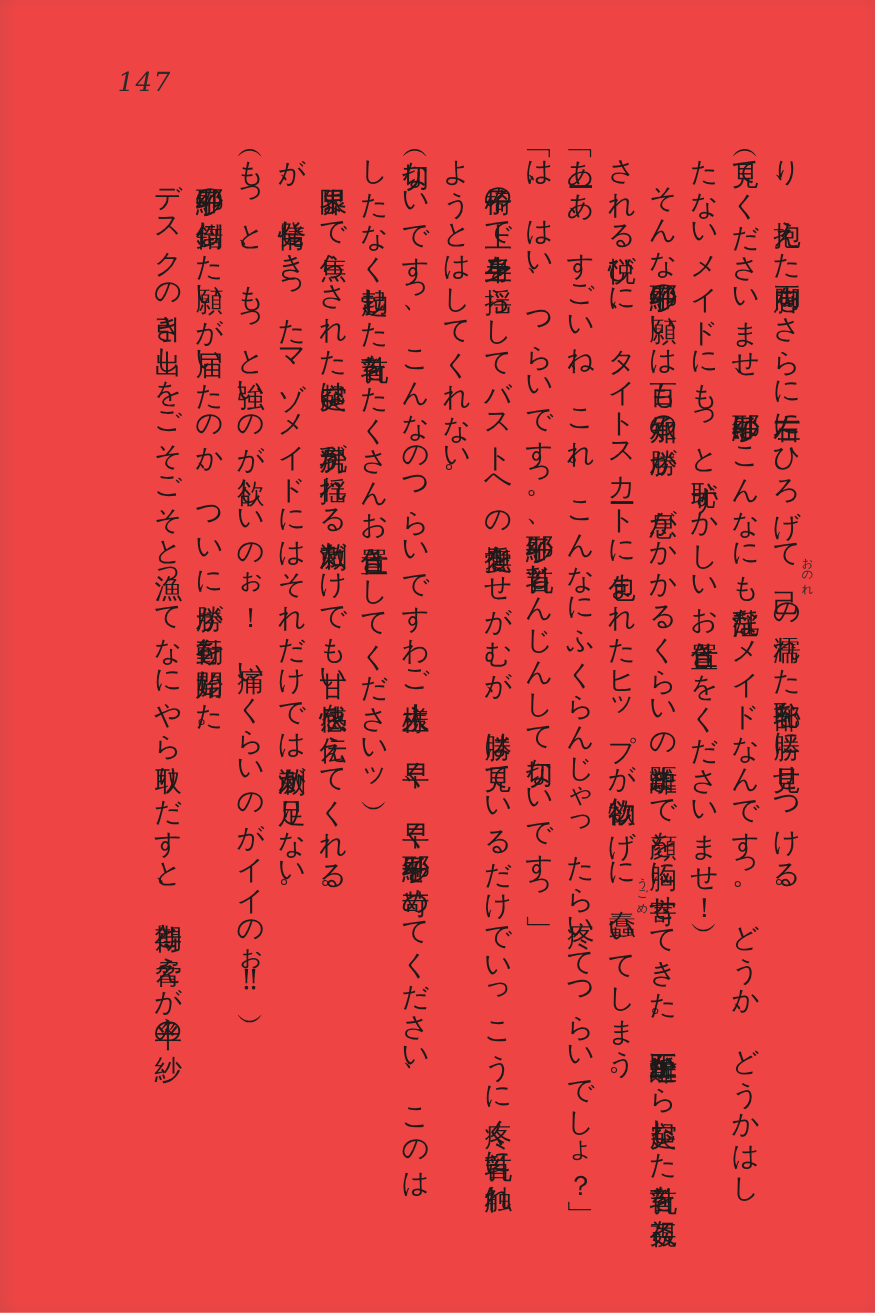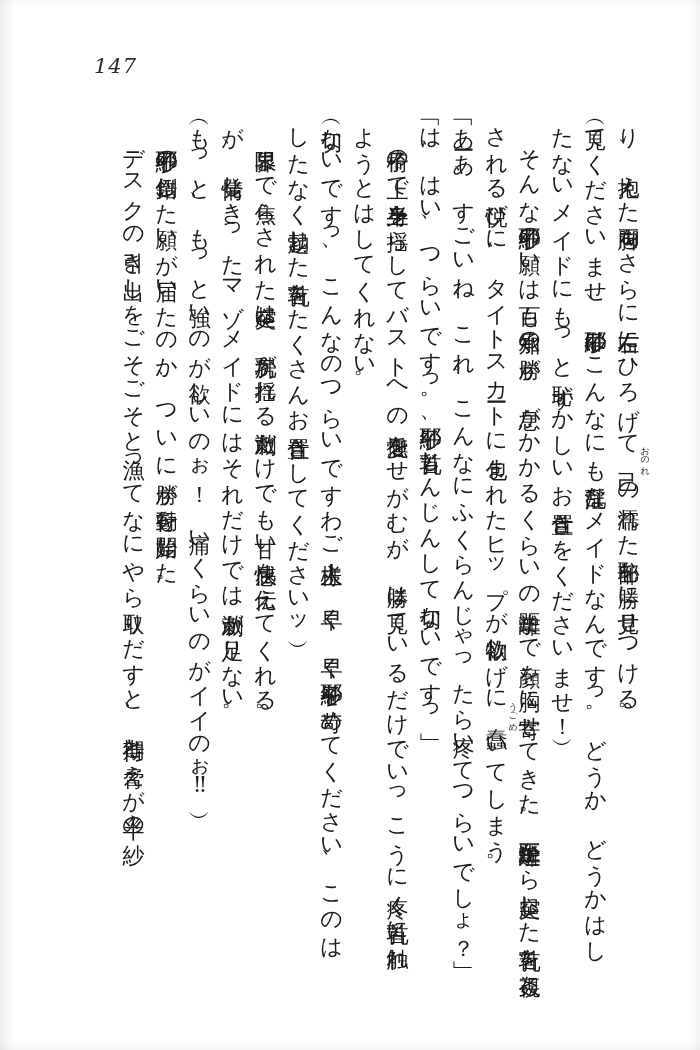--- a/index.html
+++ b/index.html
@@ -9,21 +9,21 @@
   body {
     width: 700px;
     height: 1050px;
     background: #eceae8;
     font-family: "DejaVu Serif", "Liberation Serif", serif;
   }
   .page {
     position: relative;
     width: 700px;
     height: 1050px;
-    background: #ffffff;
+    background: #ef4444;
     overflow: hidden;
   }
   
   .page::before {
     content: "";
     position: absolute;
     inset: 0;
     pointer-events: none;
     background:
       linear-gradient(to right, rgba(90,85,80,0.10), rgba(0,0,0,0) 14px),

